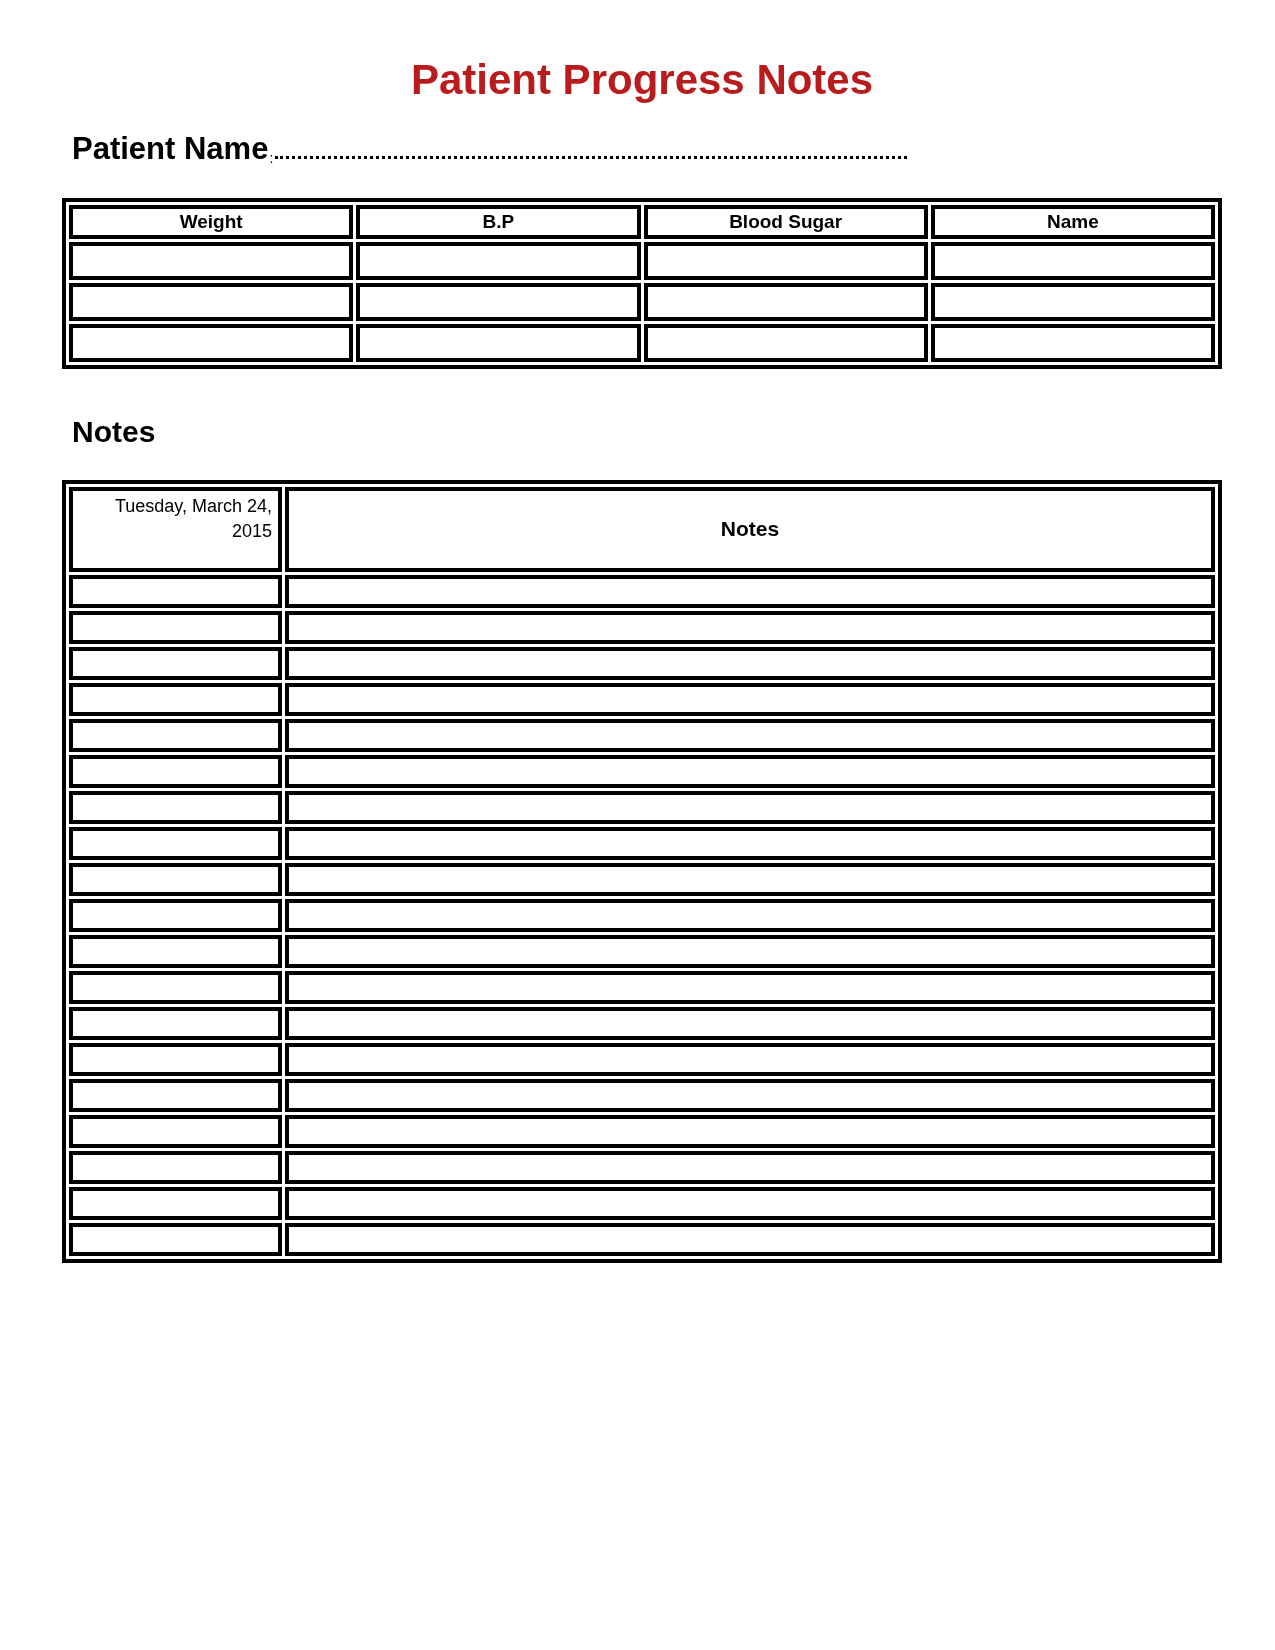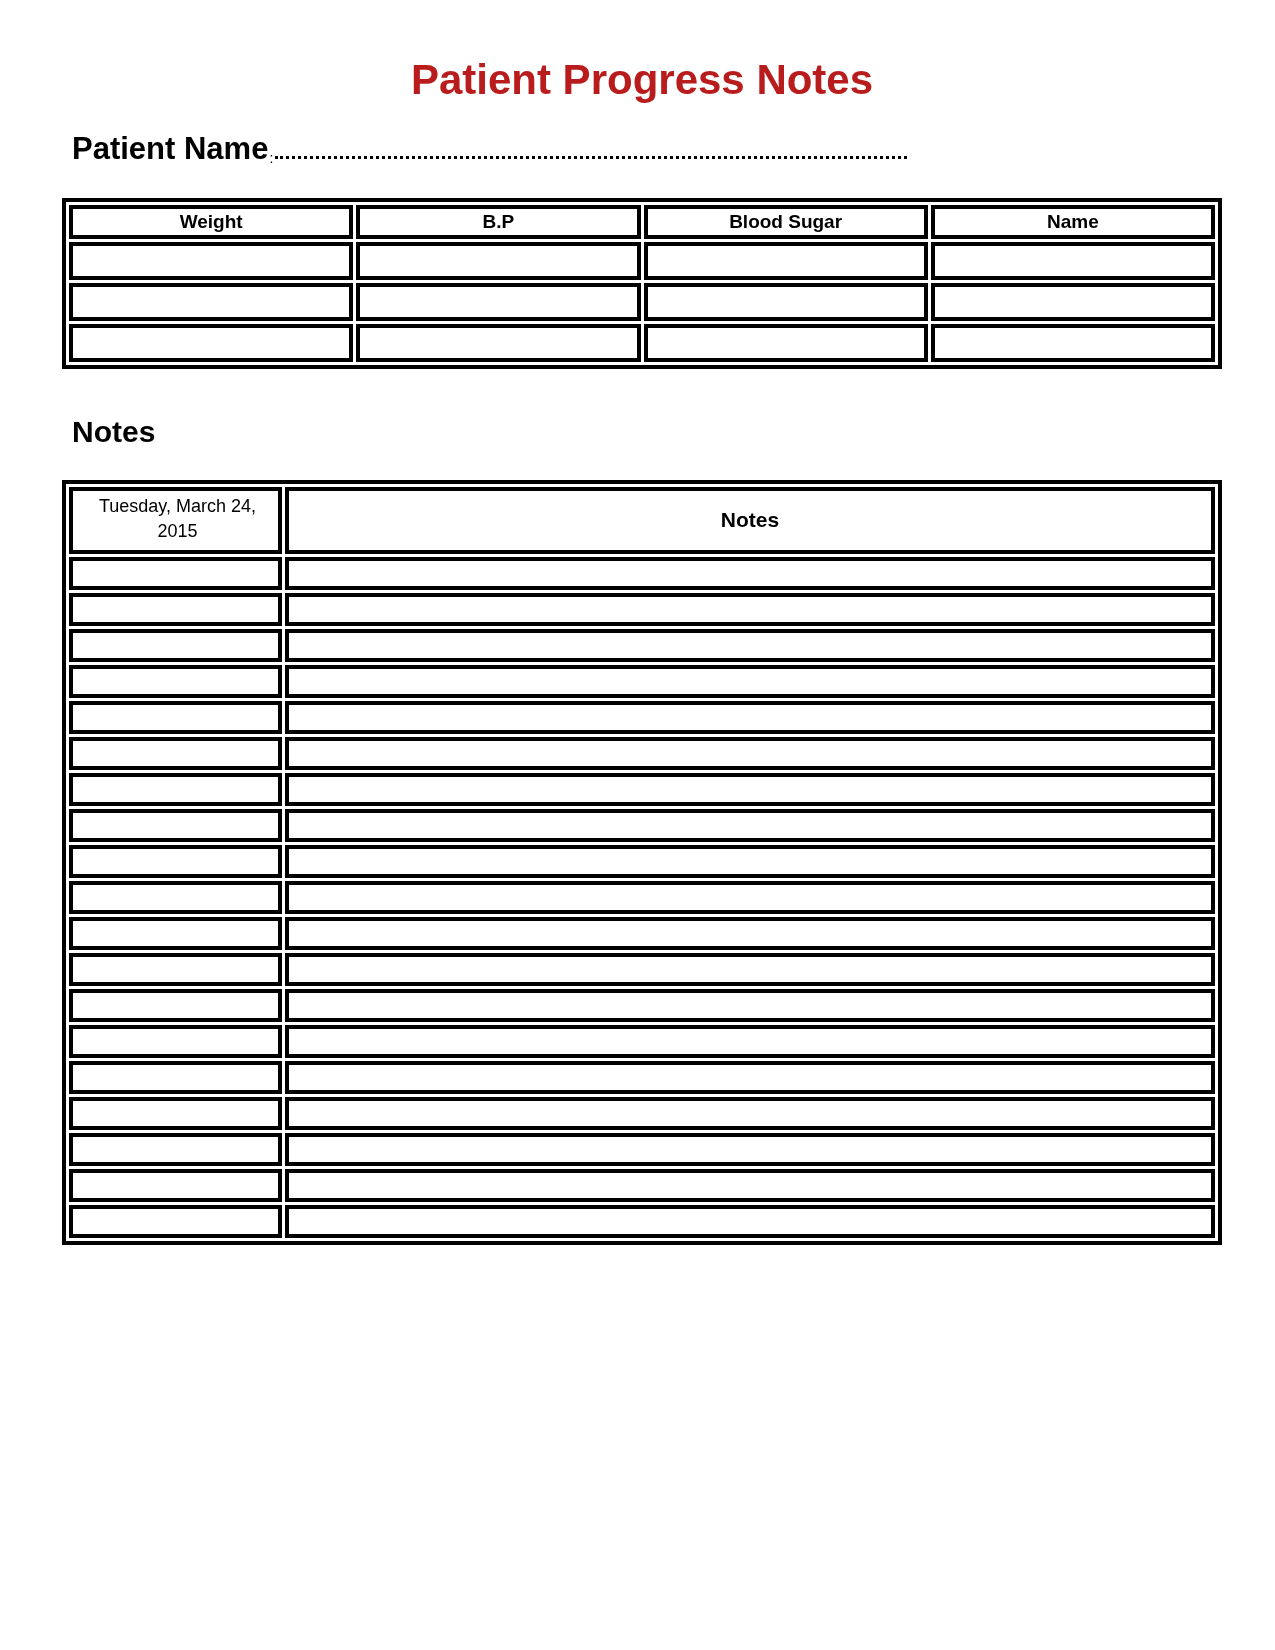--- a/index.html
+++ b/index.html
@@ -72,23 +72,23 @@
     margin: 46px 0 0 10px;
     font-size: 30px;
     font-weight: bold;
     line-height: 1.15;
   }
   .notes { margin-top: 30px; }
   .notes .date-col { width: 213px; }
   .notes th.date-cell {
     font-weight: normal;
     font-size: 18px;
-    text-align: center;
+    text-align: right;
     vertical-align: top;
-    padding: 3px 6px 6px 10px;
+    padding: 3px 6px 24px 10px;
     line-height: 1.4;
   }
   .notes th.notes-col-header {
     font-size: 21px;
     font-weight: bold;
     text-align: center;
     vertical-align: middle;
     padding: 2px 4px;
   }
   .notes td { height: 33px; padding: 2px 6px; }

